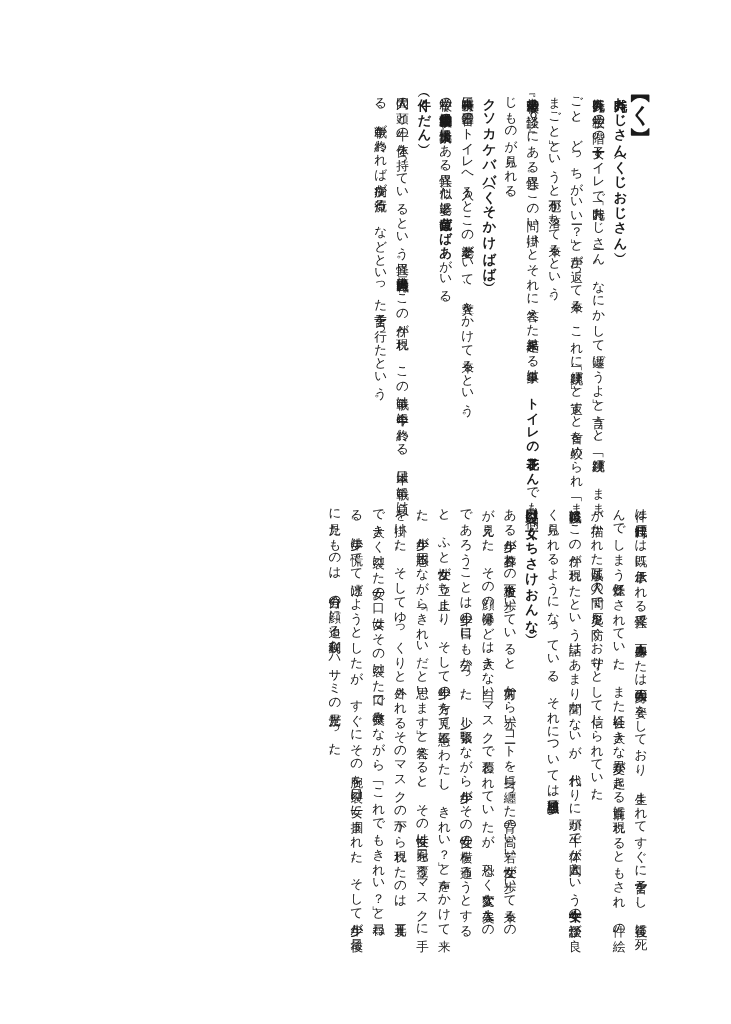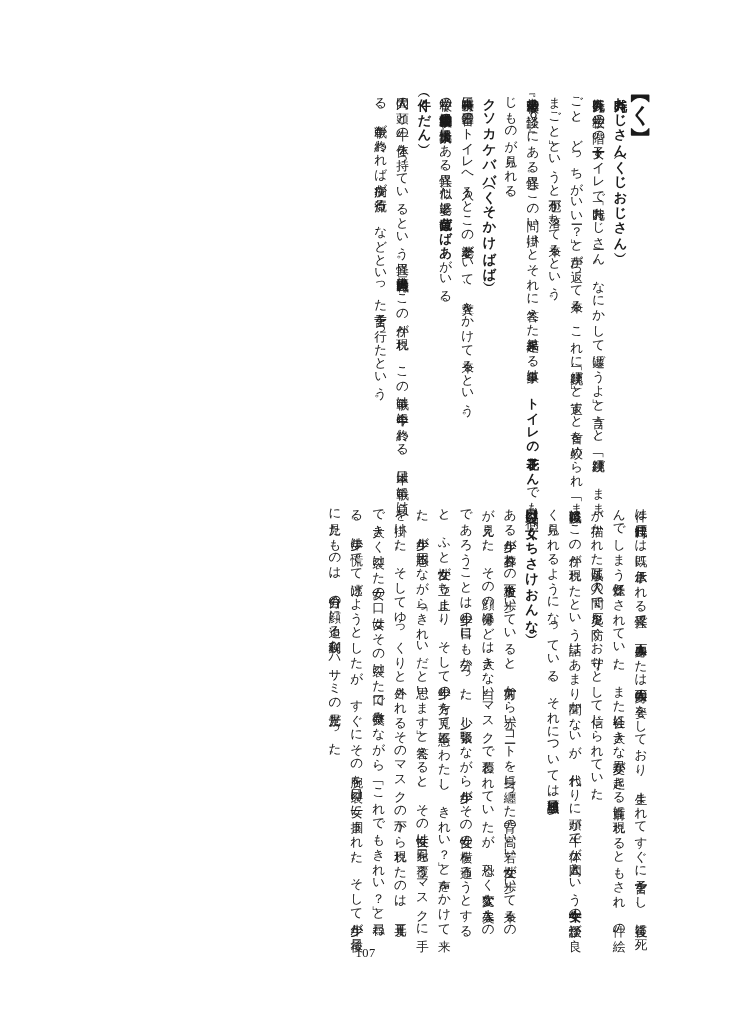--- a/index.html
+++ b/index.html
@@ -140,15 +140,14 @@
       </span>
 
       <span class="entry">
         <div class="entry-term">口裂け女（くちさけおんな）</div>
         <div class="entry-body">ある少年が夕暮れの下校道を歩いていると、前方から赤いコートを身に纏った背の高い若い女性が歩いて来るのが見えた。その顔の半分ほどは大きな白いマスクで覆われていたが、恐らく大変な美人なのであろうことは少年の目にも分かった。少し緊張しながら少年がその女性の横を通ろうとすると、ふと女性が立ち止まり、そして少年の方を見て不意に「わたし、きれい？」と声をかけて来た。少年が困惑しながら「きれいだと思います」と答えると、その女性は口元を覆うマスクに手を掛けた。そしてゆっくりと外されるそのマスクの下から現れたのは、耳元まで大きく裂けた女の口。女はその裂けた口で微笑みながら、「これでもきれい？」と尋ねる。少年は慌てて逃げようとしたが、すぐにその腕を口裂け女に掴まれた。そして少年が最後に見たものは、自分の顔に迫る鋭利なハサミの光景だった。</div>
       </span>
 
     </div>
   </div>
 
-  <div class="page-number">107</div>
 
 </div>
 
 </body></html>

